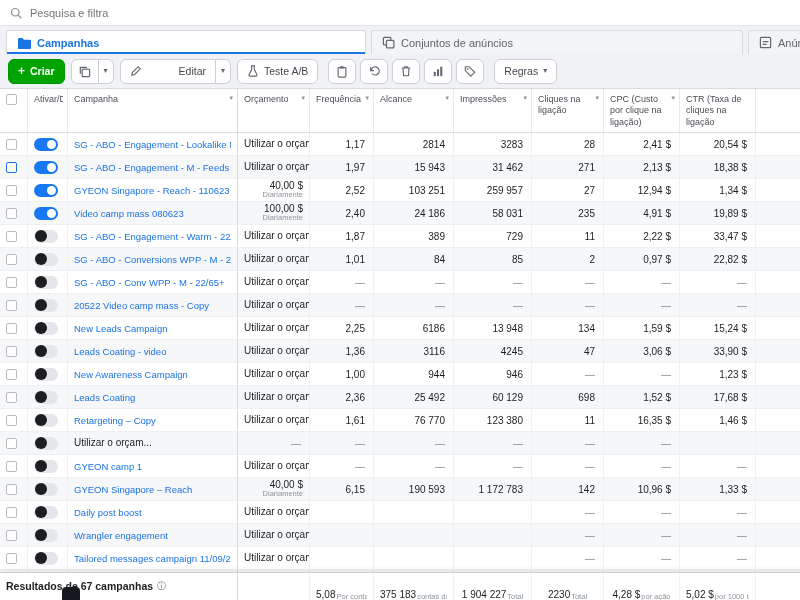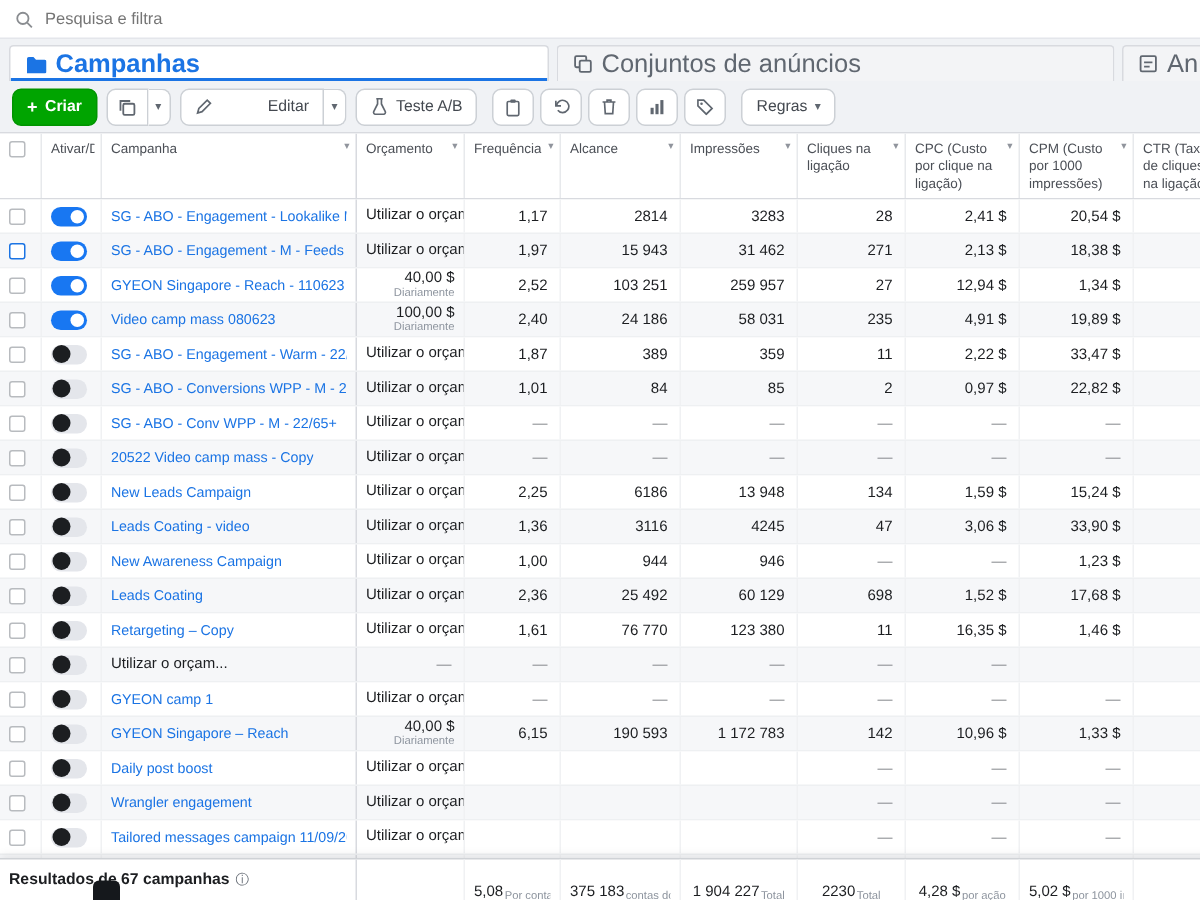--- a/index.html
+++ b/index.html
@@ -21,21 +21,21 @@
   }
 
   
   .tabsrow {
     height:28px; background:#f0f2f5; display:flex; align-items:flex-end;
     gap:5px; padding:0 0 0 6px; overflow:hidden;
   }
   .tab {
     height:24px; display:flex; align-items:center; gap:6px; padding:0 10px;
     background:#f3f4f6; border:1px solid #d8dadf; border-bottom:none;
-    border-radius:3px 3px 0 0; font-size:17px; color:#606770;
+    border-radius:3px 3px 0 0; font-size:11px; color:#606770;
     white-space:nowrap; overflow:hidden; cursor:pointer;
   }
   .tab.selected {
     background:#fff; color:#1b74e4; font-weight:bold;
     box-shadow:inset 0 -2px 0 #1b74e4;
   }
   .tab-campaigns { flex:0 0 360px; }
   .tab-adsets   { flex:0 0 372px; }
   .tab-ads      { flex:0 0 120px; }
 
@@ -279,24 +279,20 @@
       </div>
       <div class="cell">
         <span class="h-label">Cliques na ligação</span>
         <span class="chev">▾</span>
       </div>
       <div class="cell">
         <span class="h-label">CPC (Custo por clique na ligação)</span>
         <span class="chev">▾</span>
       </div>
       <div class="cell">
-        <span class="h-label">CPM (Custo por 1000 impressões)</span>
-        <span class="chev">▾</span>
-      </div>
-      <div class="cell">
         <span class="h-label">CTR (Taxa de cliques na ligação</span>
       </div>
     </div>
 
     <div id="rows">
         <div class="grid-row row">
     <div class="cell">
       <span class="cb"></span>
     </div>
     <div class="cell">
@@ -465,21 +461,21 @@
 
       </div>
     </div>
     <div class="cell num">
             <span>1,87</span>
           </div>
     <div class="cell num">
             <span>389</span>
           </div>
     <div class="cell num">
-            <span>359</span>
+            <span>729</span>
           </div>
     <div class="cell num">
             <span>11</span>
           </div>
     <div class="cell num">
             <span>2,22 $</span>
           </div>
     <div class="cell num">
             <span>33,47 $</span>
           </div>

